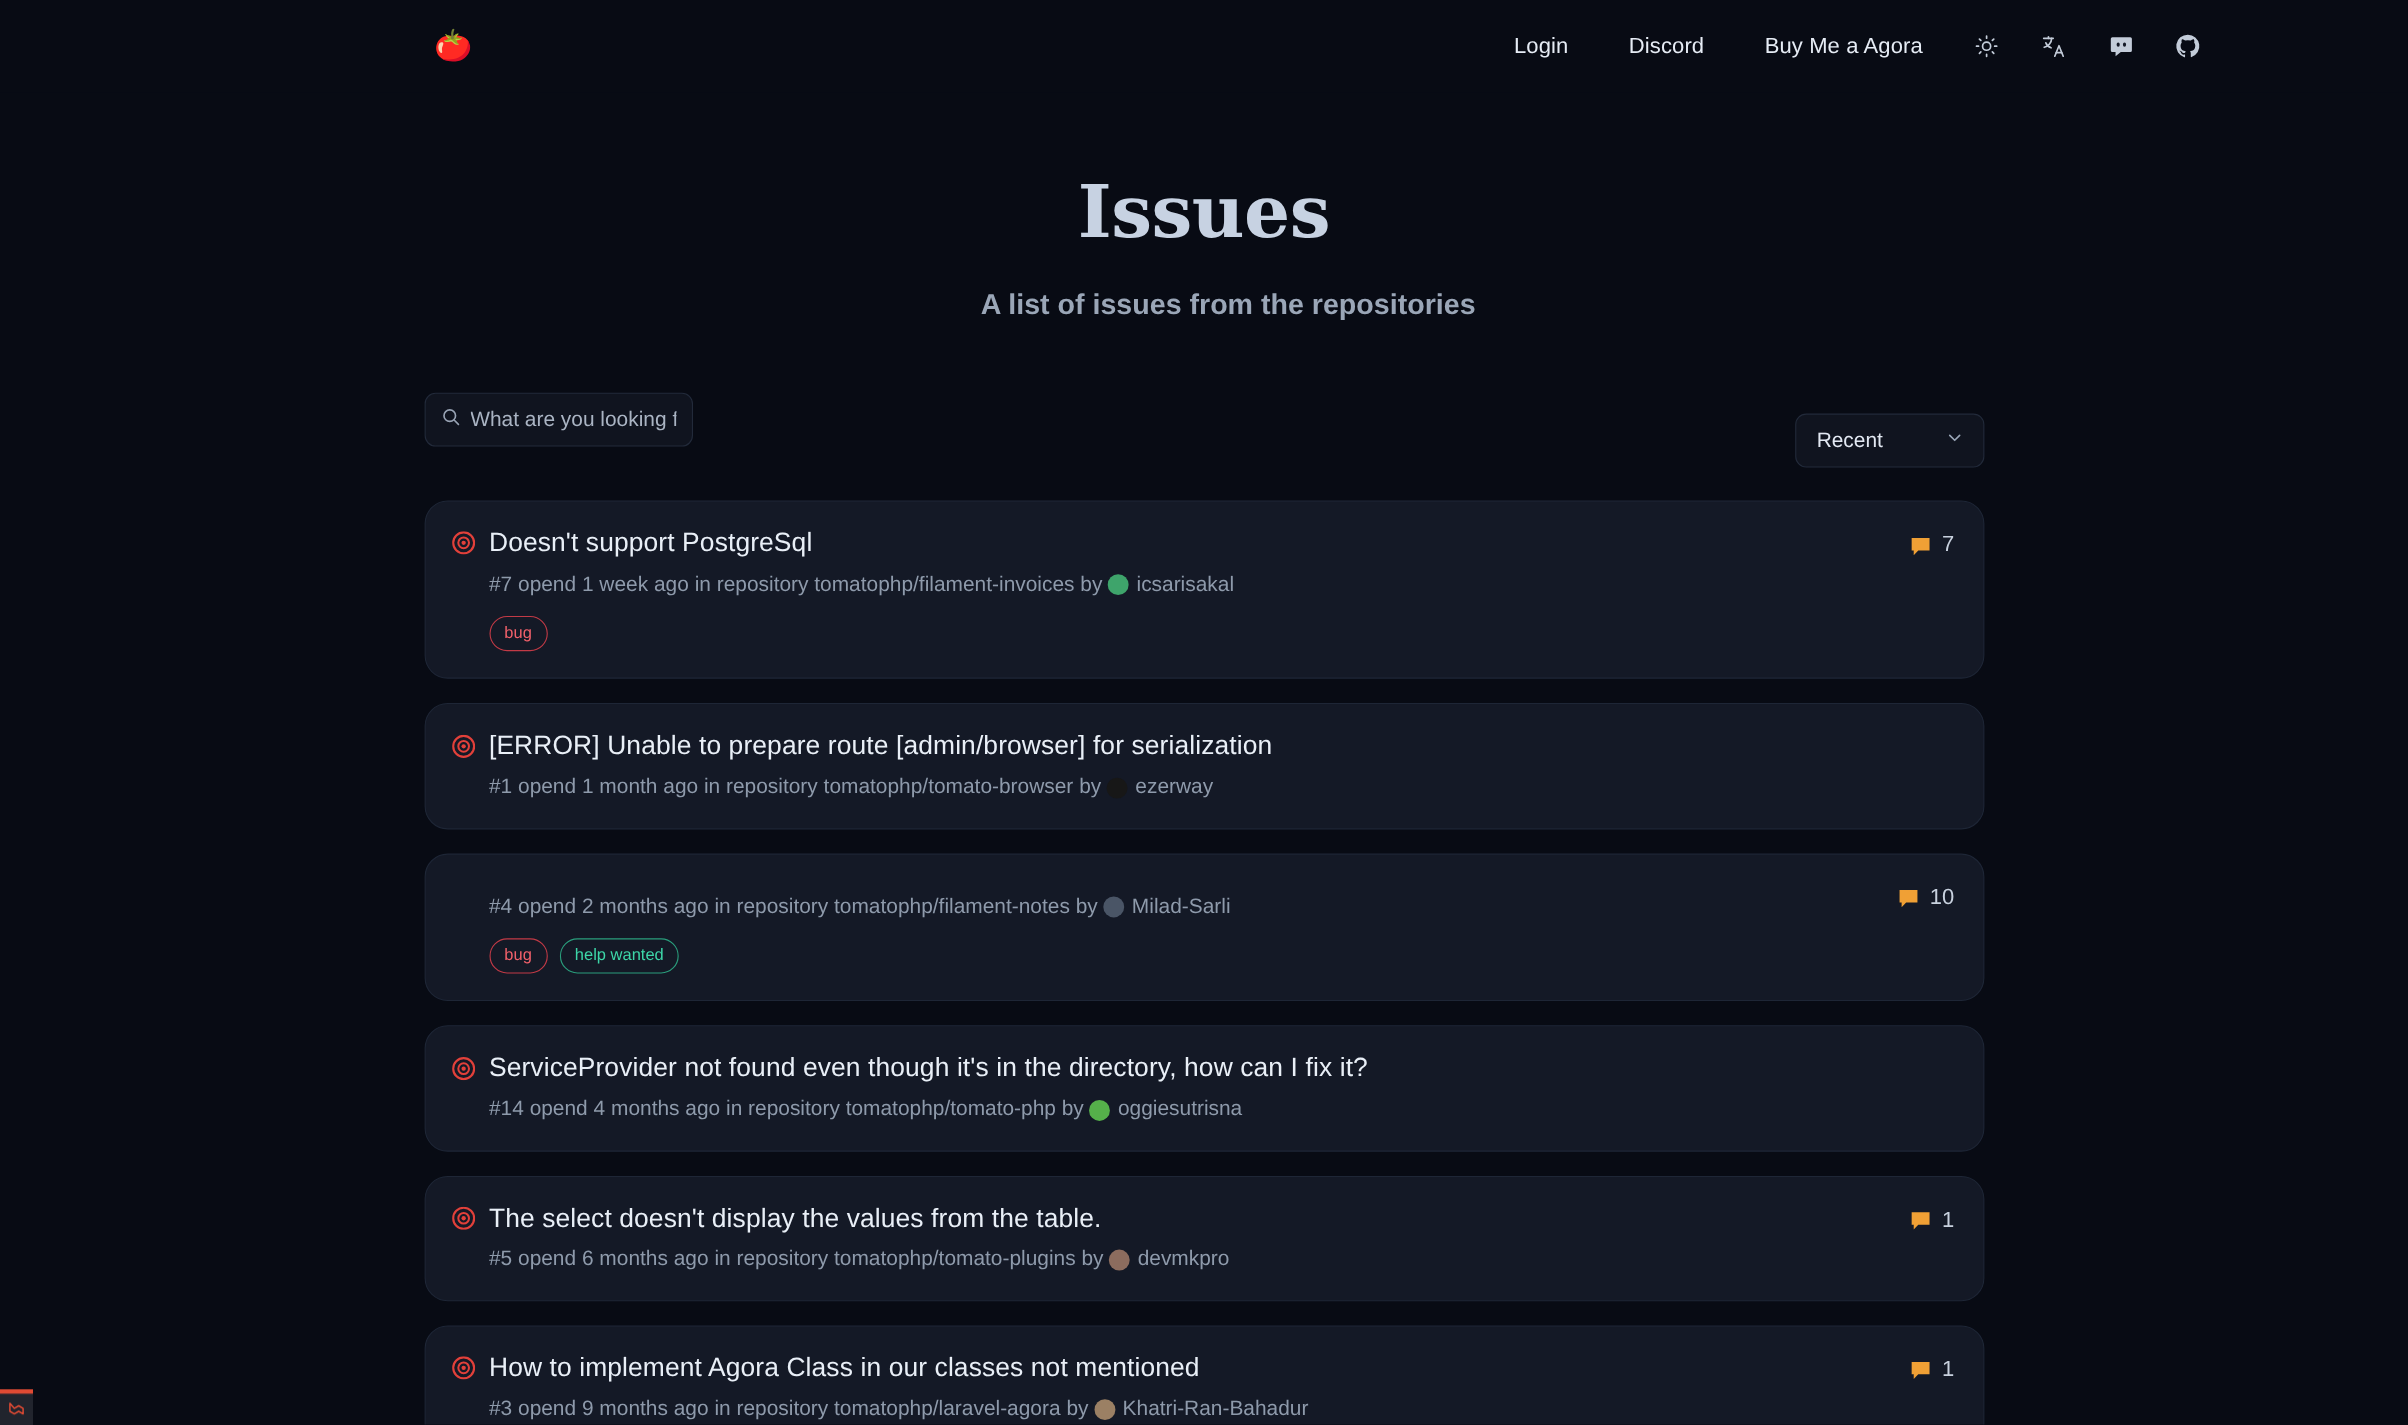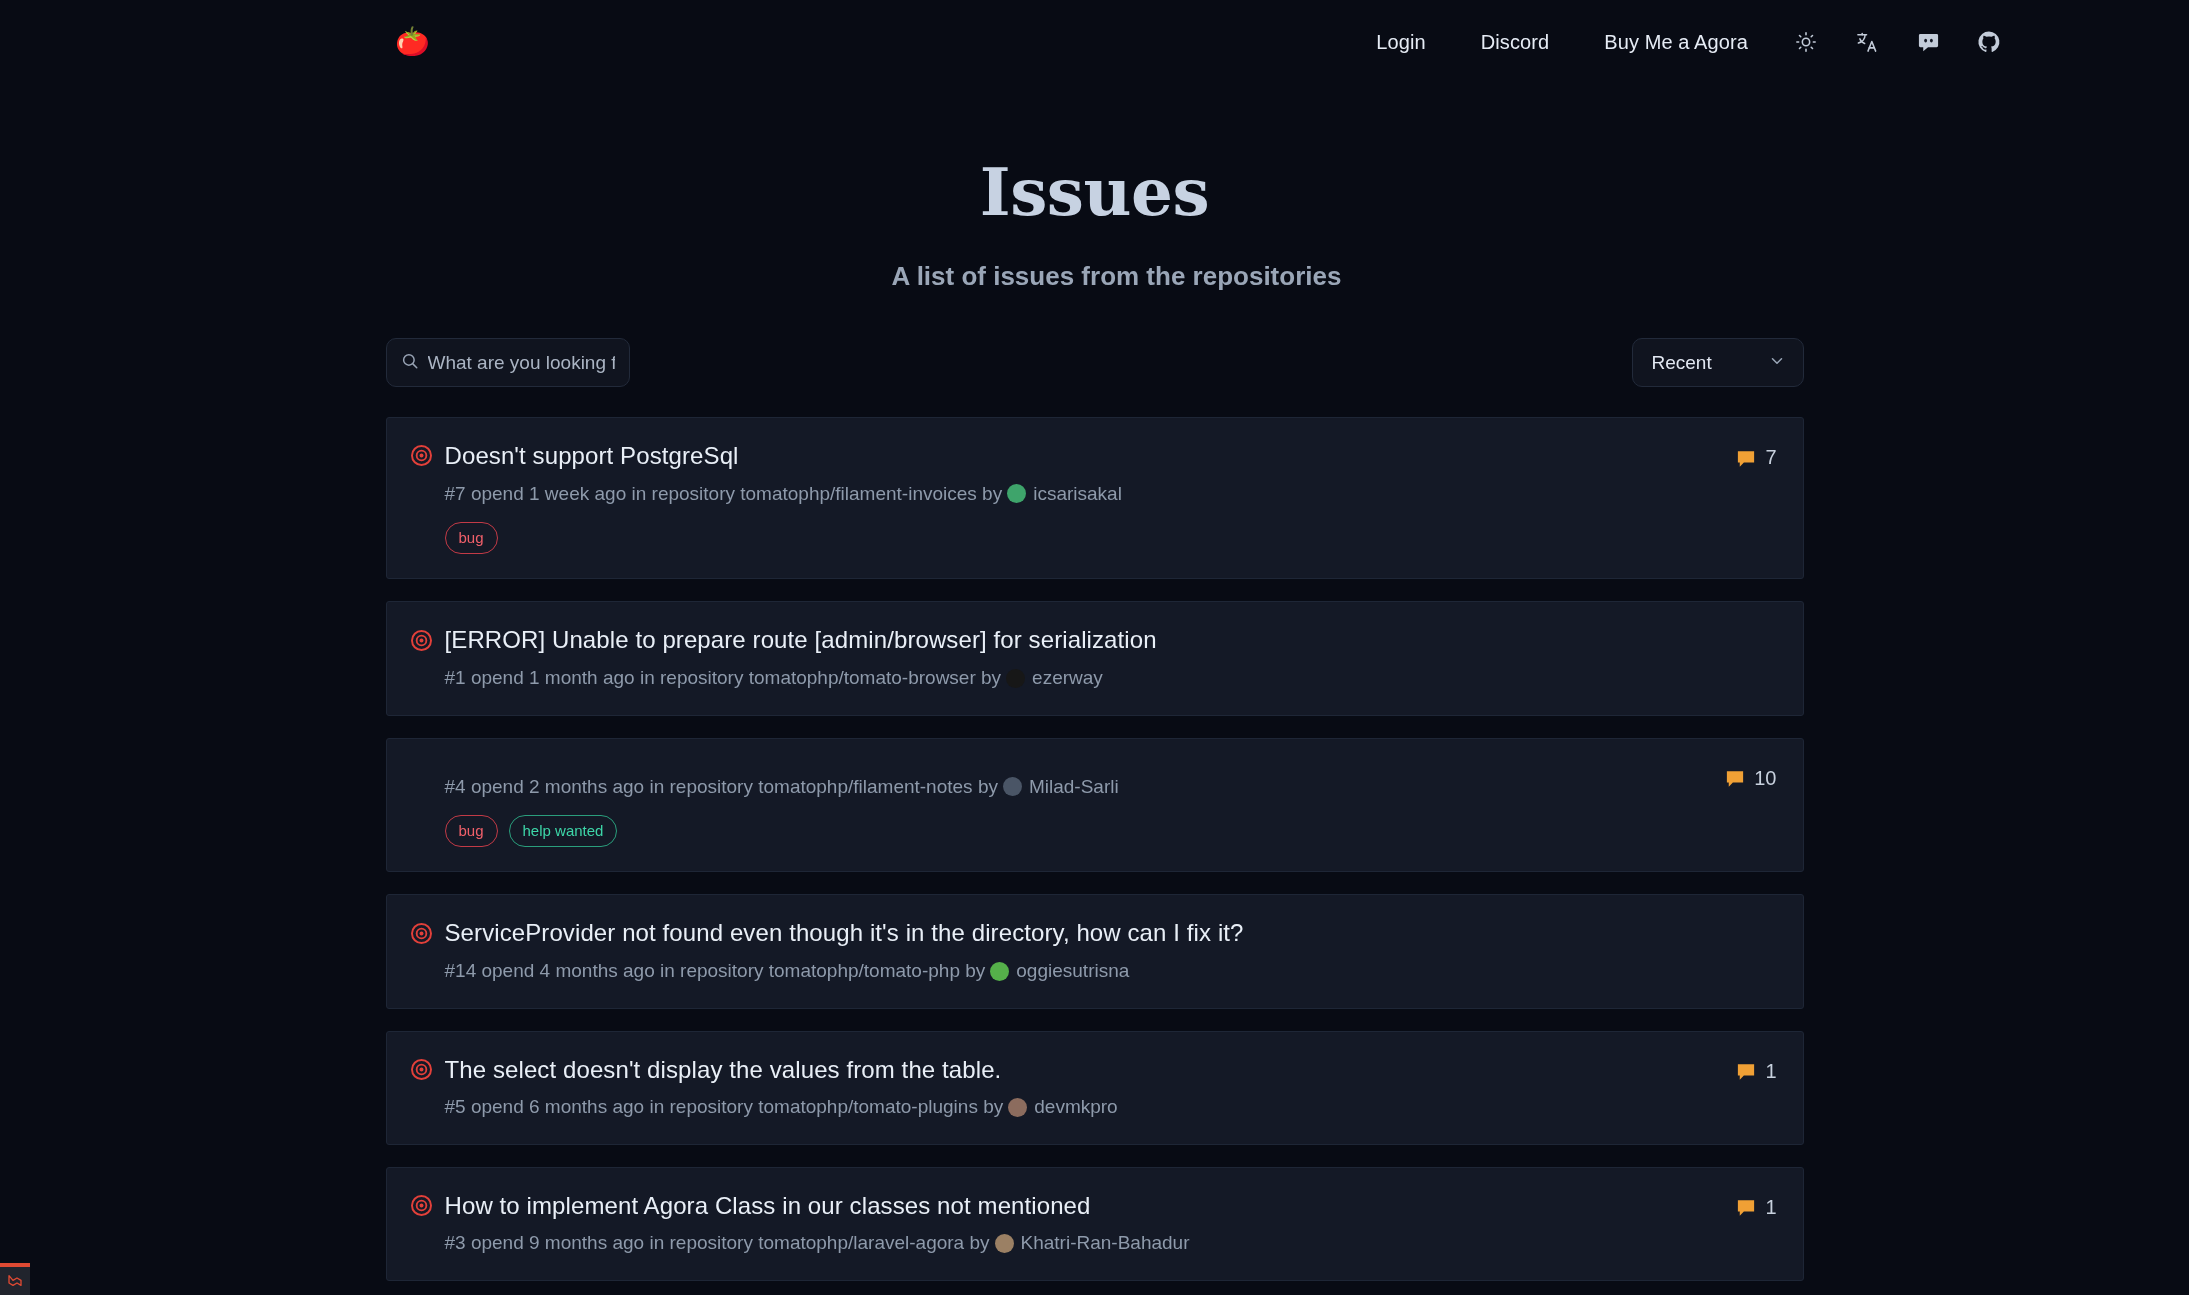--- a/index.html
+++ b/index.html
@@ -128,36 +128,37 @@
     width: 172px;
     height: 49px;
     border: 1px solid #222a3a;
     border-radius: 10px;
     background: #10141f;
     display: flex;
     align-items: center;
     justify-content: space-between;
     padding: 0 17px 0 19px;
     cursor: pointer;
+    margin-top: 38px;
   }
   .sort-value { font-size: 19px; color: #e2e8f2; }
   .sort-select svg { color: #9aa6b7; }
 
   
   .issues {
     margin-top: 30px;
     display: flex;
     flex-direction: column;
     gap: 22px;
   }
 
   .issue-card {
     background: #141926;
     border: 1px solid #1e2636;
-    border-radius: 3px;
+    border-radius: 21px;
     padding: 24px 26px 24px 24px;
     display: flex;
     align-items: flex-start;
     cursor: pointer;
   }
 
   .issue-main { flex: 1 1 auto; min-width: 0; }
 
   .issue-title-row {
     display: flex;

